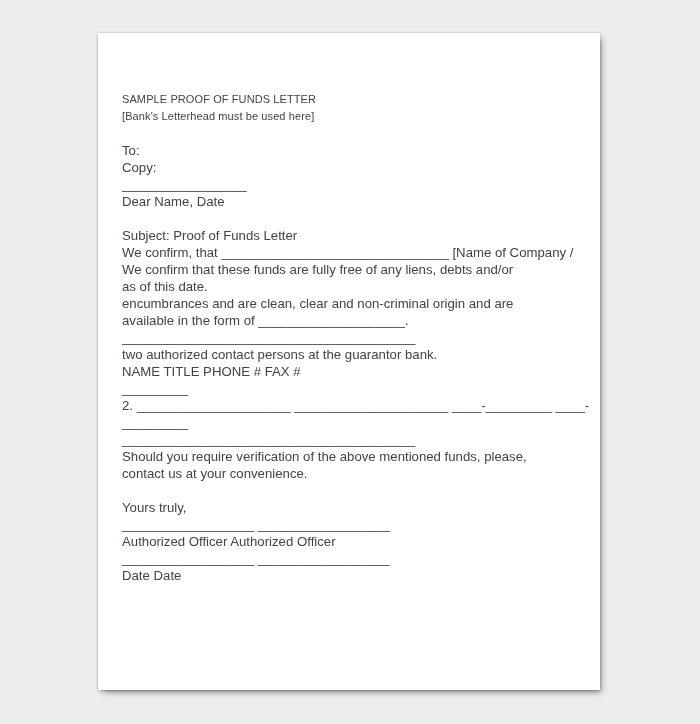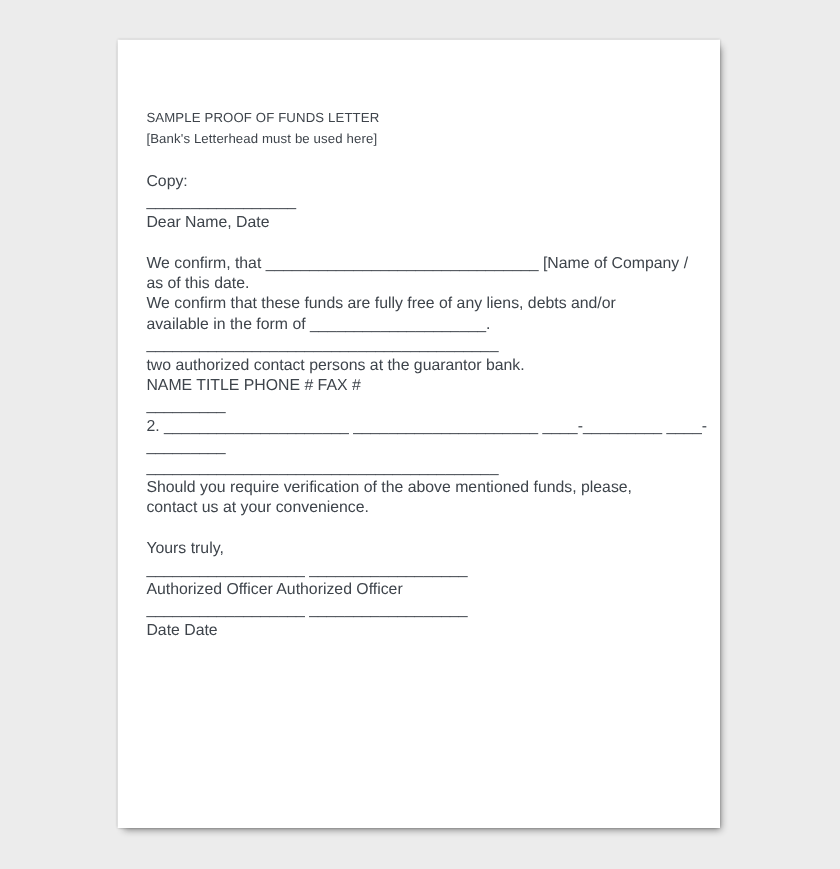--- a/index.html
+++ b/index.html
@@ -46,27 +46,30 @@
   }
 </style>
 </head>
 <body style="background: rgb(236, 236, 236);">
 
 <div class="stage">
   <div class="paper" style="background: rgb(255, 255, 255); color: rgb(62, 68, 75);">
     <div class="line title-line">SAMPLE PROOF OF FUNDS LETTER</div>
     <div class="line title-line">[Bank's Letterhead must be used here]</div>
     <div class="line body-line"></div>
+    <div class="line body-line">To:</div>
     <div class="line body-line">Copy:</div>
     <div class="line body-line">_________________</div>
     <div class="line body-line">Dear Name, Date</div>
     <div class="line body-line"></div>
+    <div class="line body-line">Subject: Proof of Funds Letter</div>
     <div class="line body-line">We confirm, that _______________________________ [Name of Company /</div>
+    <div class="line body-line">We confirm that these funds are fully free of any liens, debts and/or</div>
     <div class="line body-line">as of this date.</div>
-    <div class="line body-line">We confirm that these funds are fully free of any liens, debts and/or</div>
+    <div class="line body-line">encumbrances and are clean, clear and non-criminal origin and are</div>
     <div class="line body-line">available in the form of ____________________.</div>
     <div class="line body-line">________________________________________</div>
     <div class="line body-line">two authorized contact persons at the guarantor bank.</div>
     <div class="line body-line">NAME TITLE PHONE # FAX #</div>
     <div class="line body-line">_________</div>
     <div class="line body-line">2. _____________________ _____________________ ____-_________ ____-</div>
     <div class="line body-line">_________</div>
     <div class="line body-line">________________________________________</div>
     <div class="line body-line">Should you require verification of the above mentioned funds, please,</div>
     <div class="line body-line">contact us at your convenience.</div>

